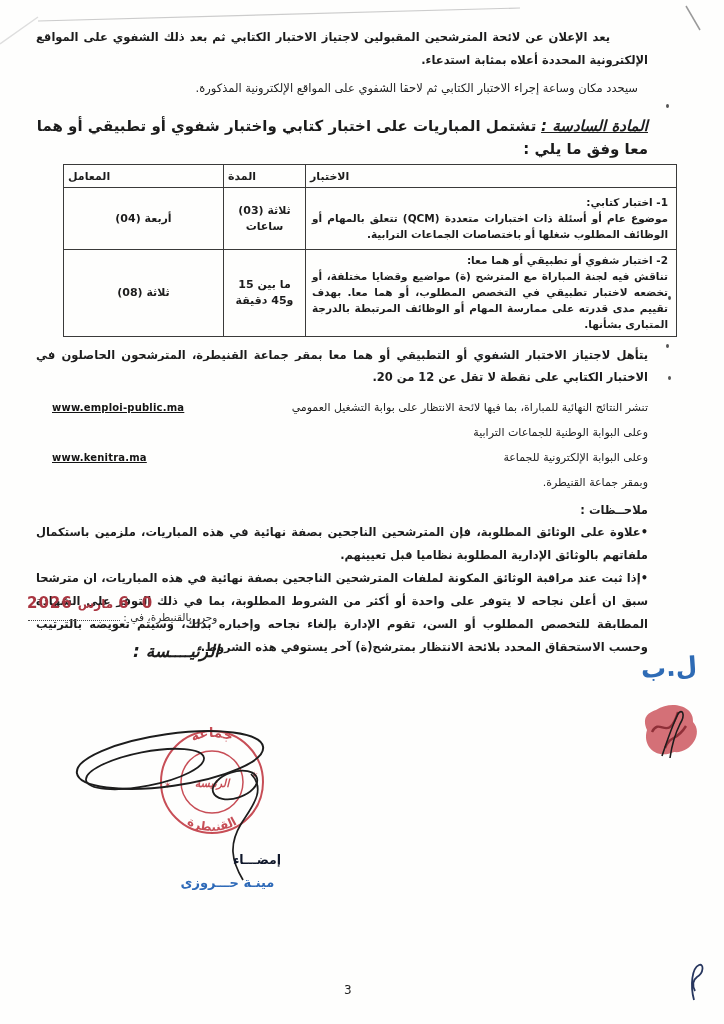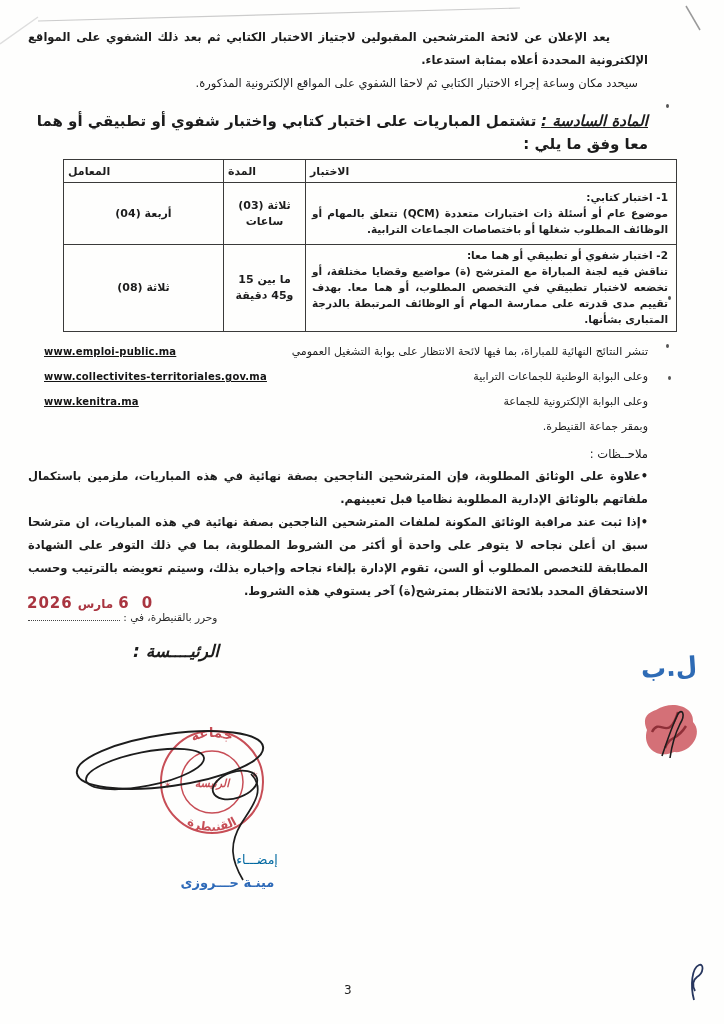--- a/index.html
+++ b/index.html
@@ -1,48 +1,48 @@
 <!DOCTYPE html>
 <html lang="ar"><head>
 <meta charset="utf-8">
 <style>
   html,body{margin:0;padding:0;width:724px;height:1024px;background:#ffffff;overflow:hidden;}
   body{font-family:"DejaVu Sans",sans-serif;color:#1c1c1c;}
   .page{position:relative;width:724px;height:1024px;background:#fefefd;}
-  .doc{position:absolute;top:26px;left:28px;right:76px;direction:rtl;}
+  .doc{position:absolute;top:26px;left:36px;right:76px;direction:rtl;}
   .p{font-size:11.5px;line-height:23px;margin:0;text-align:justify;}
   .bold{font-weight:700;}
   .indent{text-indent:38px;}
-  .p2{padding-right:10px;}
+  .p2{padding-right:10px;margin-top:5px;}
   .article-line{margin-top:15px;font-size:15px;line-height:23px;}
   .article-label{font-weight:700;font-style:italic;text-decoration:underline;}
   .article-text{font-weight:700;}
   table.exam{border-collapse:collapse;margin-top:3px;margin-right:-29px;width:613px;table-layout:fixed;direction:rtl;}
   table.exam th,table.exam td{border:1.6px solid #3a3a3a;vertical-align:middle;}
   table.exam th{font-size:11px;font-weight:700;padding:2px 4px;height:18px;text-align:left;}
   td.exam-cell{padding:3px 8px 4px 6px;vertical-align:top;}
   .exam-title{font-size:10.5px;font-weight:700;line-height:15px;}
   .exam-body{font-size:10.5px;font-weight:700;line-height:16px;text-align:justify;}
   td.center-cell{text-align:center;font-size:11px;font-weight:700;line-height:16px;padding:2px;}
   tr.r1{height:62px;} tr.r2{height:80px;}
   .qualify{margin-top:7px;line-height:22px;}
   .pub{margin-top:7px;}
   .pub-row{position:relative;height:25px;font-size:11px;line-height:25px;text-align:right;}
   .pub-url{position:absolute;left:16px;top:0;direction:ltr;font-weight:700;font-size:10px;text-decoration:underline;color:#141414;letter-spacing:.2px;}
   .pub-url:empty{display:none;}
-  .notes-title{margin-top:4px;font-size:11.5px;font-weight:400;line-height:22px;}
+  .notes-title{margin-top:4px;font-size:11.5px;font-weight:700;line-height:22px;}
   .bullet{line-height:23px;}
   .issued{position:absolute;left:28px;top:603px;direction:rtl;font-size:10.5px;color:#2a2a2a;white-space:nowrap;margin-top:8px;}
   .issued .dots{display:inline-block;width:92px;border-bottom:1.6px dotted #444;height:9px;}
   .date-stamp{position:absolute;left:27px;top:594px;direction:rtl;display:flex;gap:5px;align-items:baseline;color:#a93540;font-weight:700;}
   .date-stamp .dd{font-size:15px;letter-spacing:4px;}
   .date-stamp .mm{font-size:12px;}
   .date-stamp .yy{font-size:15px;letter-spacing:1px;}
   .president{position:absolute;left:133px;top:641px;font-size:17px;font-weight:700;font-style:italic;direction:rtl;}
-  .sign-label{position:absolute;left:221px;top:852px;width:72px;text-align:center;color:#0369a1;font-weight:400;font-size:12.5px;direction:rtl;}
+  .sign-label{position:absolute;left:221px;top:852px;width:72px;text-align:center;color:#0f172a;font-weight:700;font-size:12.5px;direction:rtl;}
   .sign-name{position:absolute;left:160px;top:875px;width:135px;text-align:center;color:#2e6ab8;font-weight:700;font-size:13px;direction:rtl;white-space:nowrap;}
   .initials{position:absolute;left:636px;top:653px;width:66px;text-align:center;color:#2e6bb5;font-weight:700;font-size:25px;transform:rotate(-4deg);direction:rtl;}
   .page-num{position:absolute;left:344px;top:983px;font-size:12px;color:#222;}
   .speck{position:absolute;width:3px;height:4px;background:#555;border-radius:50%;}
   svg{display:block;}
 </style>
 </head>
 <body>
 
 <div class="page">
@@ -93,29 +93,29 @@
           <td class="exam-cell">
             <div class="exam-title">2- اختبار شفوي أو تطبيقي أو هما معا:</div>
             <div class="exam-body">تناقش فيه لجنة المباراة مع المترشح (ة) مواضيع وقضايا مختلفة، أو تخضعه لاختبار تطبيقي في التخصص المطلوب، أو هما معا. بهدف تقييم مدى قدرته على ممارسة المهام أو الوظائف المرتبطة بالدرجة المتبارى بشأنها.</div>
           </td>
           <td class="center-cell">ما بين 15 و45 دقيقة</td>
           <td class="center-cell">ثلاثة (08)</td>
         </tr>
       </tbody>
     </table>
 
+    <p class="p bold qualify">يتأهل لاجتياز الاختبار الشفوي أو التطبيقي أو هما معا بمقر جماعة القنيطرة، المترشحون الحاصلون في الاختبار الكتابي على نقطة لا تقل عن 12 من 20.</p>
 
     <div class="pub">
       <div class="pub-row">
         <span>تنشر النتائج النهائية للمباراة، بما فيها لائحة الانتظار على بوابة التشغيل العمومي</span>
         <span class="pub-url">www.emploi-public.ma</span>
       </div>
       <div class="pub-row">
         <span>وعلى البوابة الوطنية للجماعات الترابية</span>
-        <span class="pub-url">www.collectivites-territoriales.gov.ma</span>
       </div>
       <div class="pub-row">
         <span>وعلى البوابة الإلكترونية للجماعة</span>
         <span class="pub-url">www.kenitra.ma</span>
       </div>
       <div class="pub-row">
         <span>وبمقر جماعة القنيطرة.</span>
         
       </div>
     </div>

